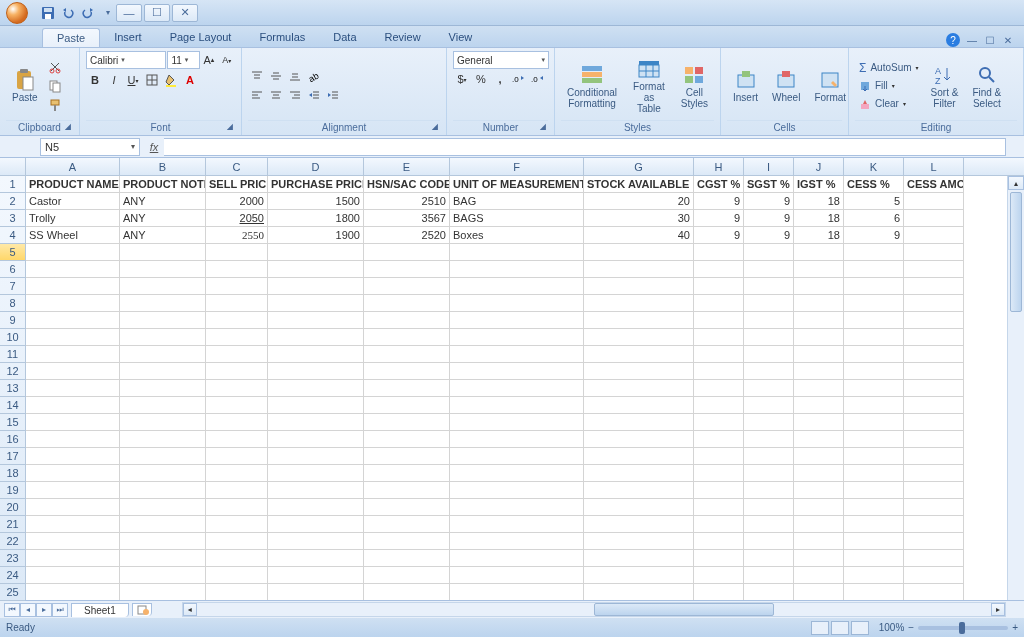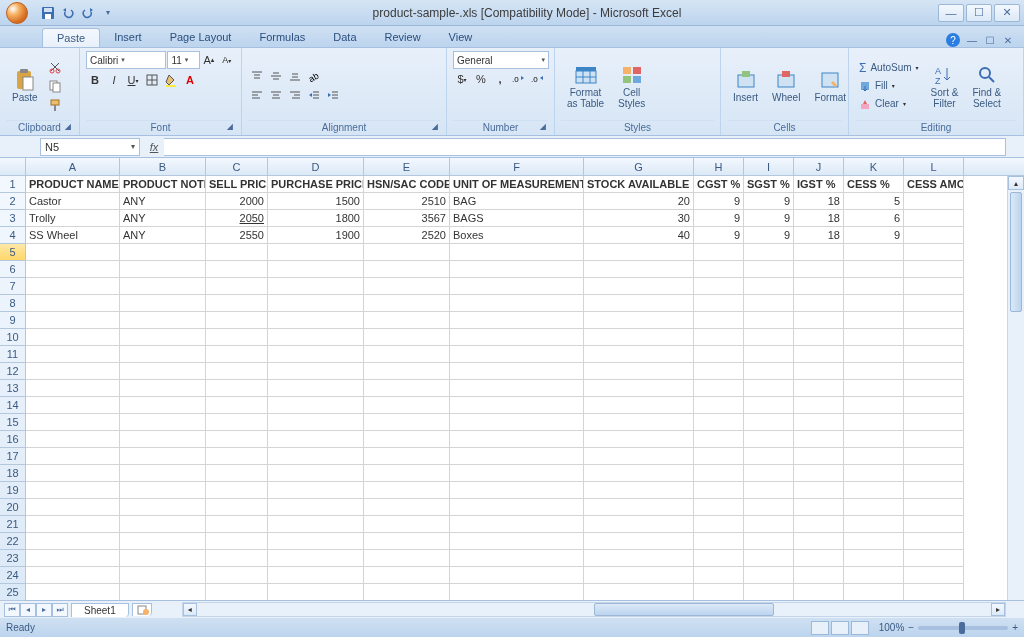--- a/index.html
+++ b/index.html
@@ -110,21 +110,20 @@
         </svg>
       </div>
     <div class="qat-item">
         <svg width="14" height="14">
           <path d="M4 4 A4 4 0 1 0 10 6" stroke="#3d6db3" fill="none" stroke-width="1.5"></path>
           <path d="M12 4 L9 2 L9 6 Z" fill="#3d6db3"></path>
         </svg>
       </div>
     <div class="qat-item" style="font-size:8px;color:#4a6c9b;">▾</div>
   </div>
-  <div class="title-text">product-sample-.xls  [Compatibility Mode] - Microsoft Excel</div>
   <div class="win-ctrls">
     <div class="win-ctrl">—</div>
     <div class="win-ctrl">☐</div>
     <div class="win-ctrl">✕</div>
   </div>
 </div>
 
 <div class="ribbon-tabs">
   <div id="ribbon-tabs-slot" style="display: flex;">
       <div class="ribbon-tab active">Paste</div>
@@ -327,20 +326,31 @@
               <path d="M12 3 L9 5 L12 7" fill="#3d6db3"></path>
             </svg>
           </div>
       </div>
     </div>
     <div class="group-label"><span>Number</span><span class="dlg">◢</span></div>
   </div>
 
   <div class="group" style="width:166px">
     <div class="group-body">
+      <div class="big-btn">
+          <div class="ico">
+            <svg width="24" height="24">
+              <rect x="2" y="3" width="20" height="5" fill="#6fa8dc"></rect>
+              <rect x="2" y="9" width="20" height="5" fill="#f6b26b"></rect>
+              <rect x="2" y="15" width="20" height="5" fill="#93c47d"></rect>
+            </svg>
+          </div>
+          <div class="lbl" style="white-space:pre-line">Conditional
+Formatting</div>
+        </div>
       <div class="big-btn">
           <div class="ico">
             <svg width="24" height="24">
               <rect x="2" y="4" width="20" height="4" fill="#3d85c6"></rect>
               <rect x="2" y="8" width="20" height="12" fill="#cfe2f3" stroke="#3d85c6"></rect>
               <line x1="9" y1="4" x2="9" y2="20" stroke="#3d85c6"></line>
               <line x1="16" y1="4" x2="16" y2="20" stroke="#3d85c6"></line>
               <line x1="2" y1="14" x2="22" y2="14" stroke="#3d85c6"></line>
             </svg>
           </div>
@@ -545,21 +555,21 @@
           <div class="cell num" style="width: 110px;">30</div>
           <div class="cell num" style="width: 50px;">9</div>
           <div class="cell num" style="width: 50px;">9</div>
           <div class="cell num" style="width: 50px;">18</div>
           <div class="cell num" style="width: 60px;">6</div>
           <div class="cell" style="width: 60px;"></div>
         </div>
         <div class="cell-row">
           <div class="cell" style="width: 94px;">SS Wheel</div>
           <div class="cell" style="width: 86px;">ANY</div>
-          <div class="cell num" style="width: 62px;">2550</div>
+          <div class="cell num" style="width: 62px; font-family: Liberation Serif, serif;">2550</div>
           <div class="cell num" style="width: 96px;">1900</div>
           <div class="cell num" style="width: 86px;">2520</div>
           <div class="cell" style="width: 134px;">Boxes</div>
           <div class="cell num" style="width: 110px;">40</div>
           <div class="cell num" style="width: 50px;">9</div>
           <div class="cell num" style="width: 50px;">9</div>
           <div class="cell num" style="width: 50px;">18</div>
           <div class="cell num" style="width: 60px;">9</div>
           <div class="cell" style="width: 60px;"></div>
         </div>

